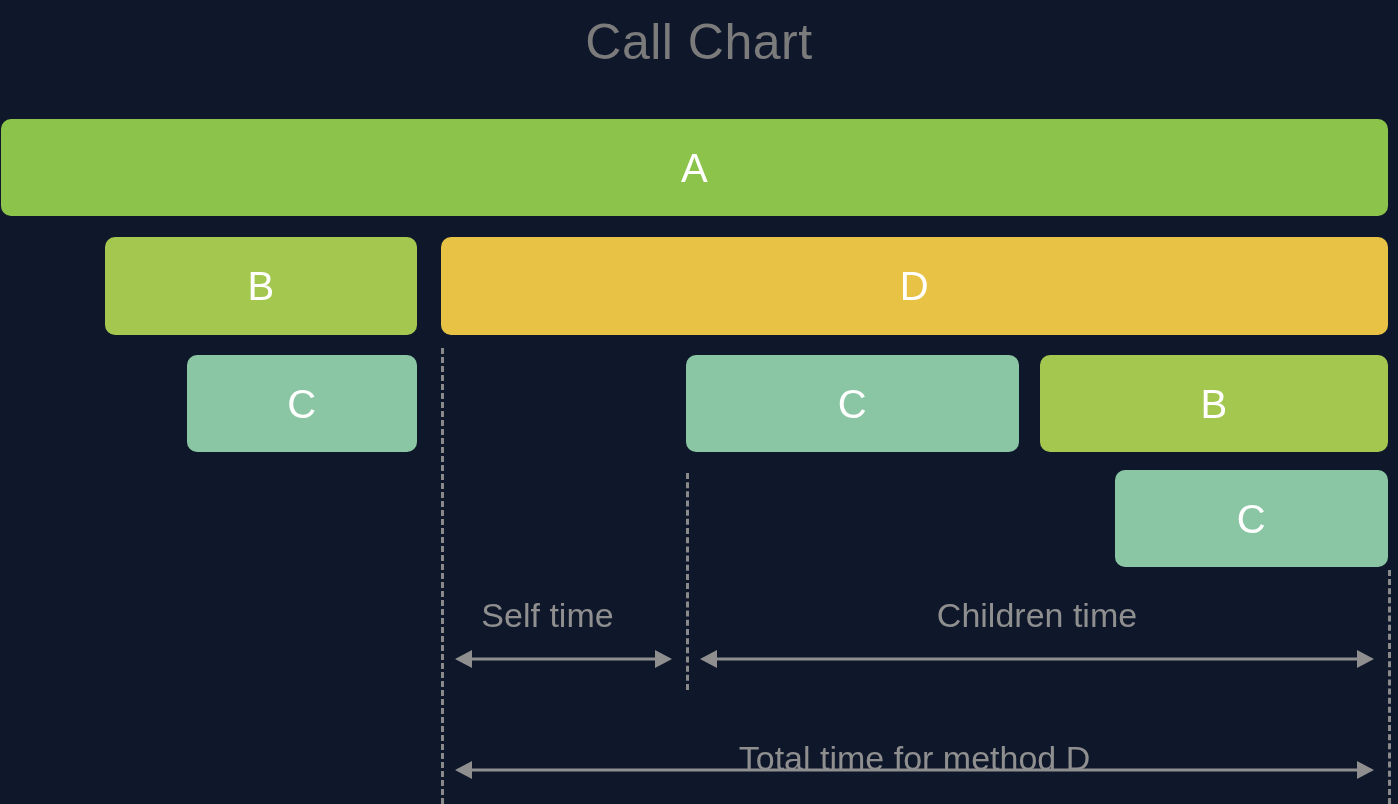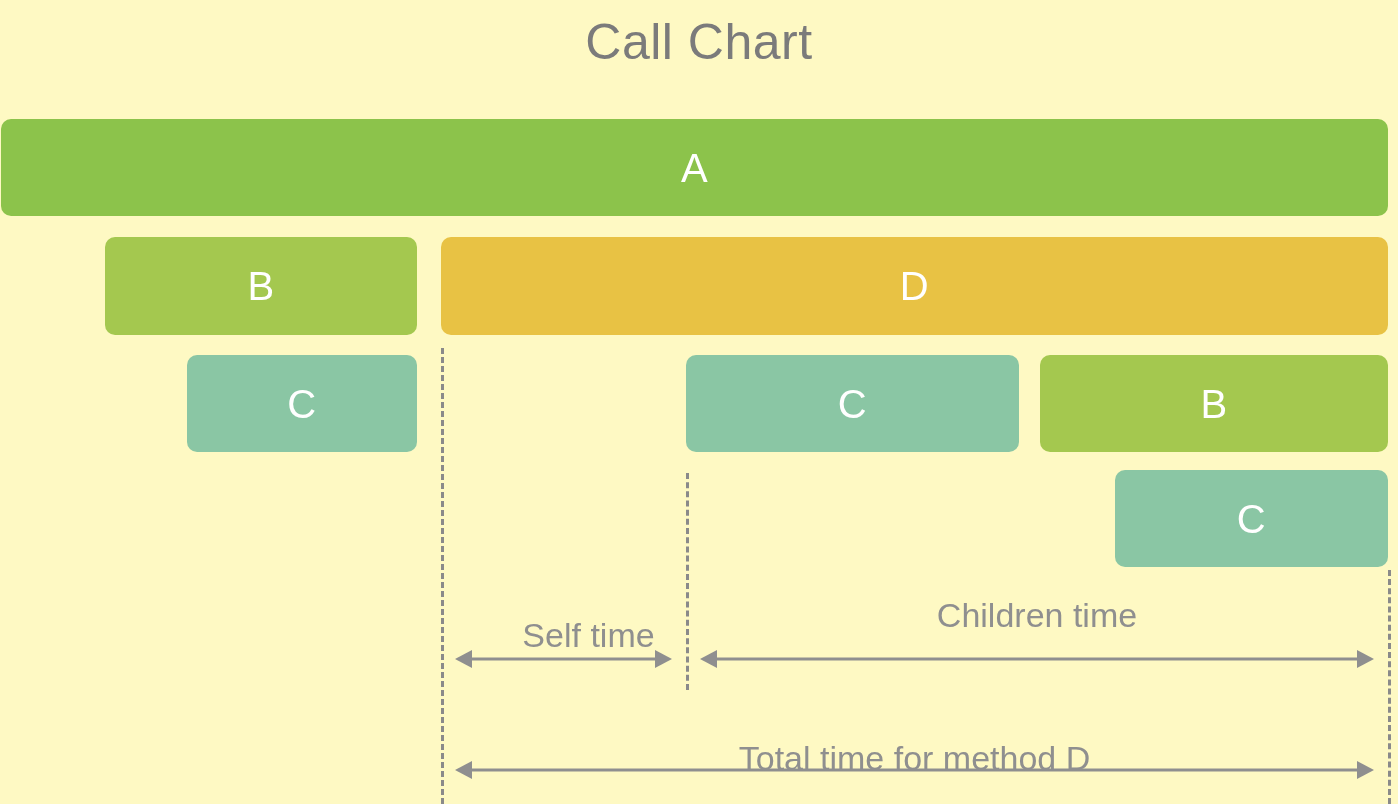--- a/index.html
+++ b/index.html
@@ -8,21 +8,21 @@
     background: #ffffff;
   }
   body {
     font-family: "Liberation Sans", sans-serif;
     -webkit-font-smoothing: antialiased;
   }
   #stage {
     position: relative;
     width: 1398px;
     height: 804px;
-    background: #fef9c3;
+    background: #0f172a;
     overflow: hidden;
   }
   .chart-title {
     position: absolute;
     left: 0;
     top: 10px;
     width: 1398px;
     text-align: center;
     font-size: 50px;
     font-weight: 400;
@@ -96,21 +96,21 @@
       <div class="bar" style="left: 1115px; top: 470px; width: 273px; height: 97px; background: rgb(138, 198, 164);">
         <span class="bar-label">C</span>
       </div>
     </div>
   <div id="guides-layer">
       <div class="dashed-line" style="left: 441px; top: 348px; height: 456px; border-left-color: rgb(138, 138, 138);"></div>
       <div class="dashed-line" style="left: 686px; top: 473px; height: 217px; border-left-color: rgb(138, 138, 138);"></div>
       <div class="dashed-line" style="left: 1388px; top: 570px; height: 234px; border-left-color: rgb(138, 138, 138);"></div>
     </div>
   <div id="annotations-layer">
-      <div class="annot-label" style="left: 466px; top: 595px; width: 245px; color: rgb(143, 143, 143); margin-top: 20px;">Self time</div>
+      <div class="annot-label" style="left: 425px; top: 595px; width: 245px; color: rgb(143, 143, 143);">Self time</div>
       <svg class="arrow-svg" width="219" height="24" style="left: 454px; top: 647px;">
         <line x1="10.350000000000001" y1="12" x2="208.65" y2="12" stroke="#8f8f8f" stroke-width="3"></line>
         <polygon points="1,12 18,3 18,21" fill="#8f8f8f"></polygon>
         <polygon points="218,12 201,3 201,21" fill="#8f8f8f"></polygon>
       </svg>
       <div class="annot-label" style="left: 686px; top: 595px; width: 702px; color: rgb(143, 143, 143); text-align: center;">Children time</div>
       <svg class="arrow-svg" width="676" height="24" style="left: 699px; top: 647px;">
         <line x1="10.350000000000001" y1="12" x2="665.65" y2="12" stroke="#8f8f8f" stroke-width="3"></line>
         <polygon points="1,12 18,3 18,21" fill="#8f8f8f"></polygon>
         <polygon points="675,12 658,3 658,21" fill="#8f8f8f"></polygon>

